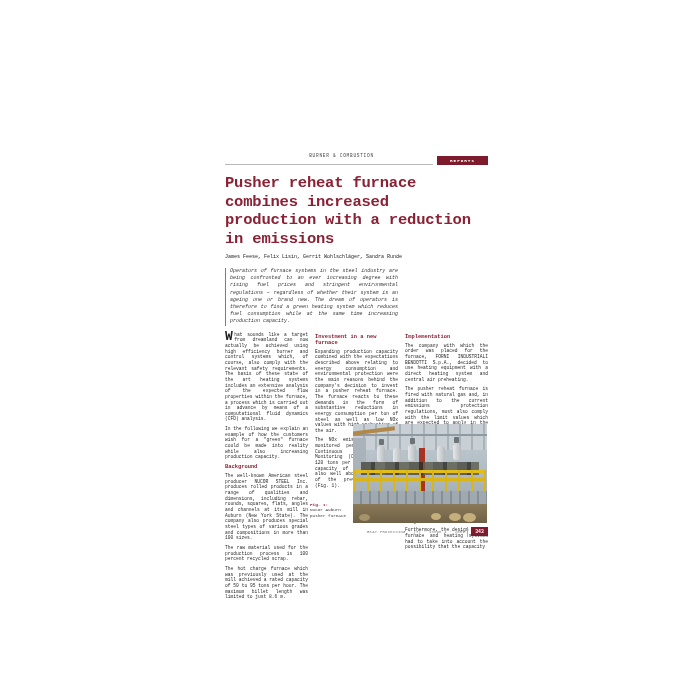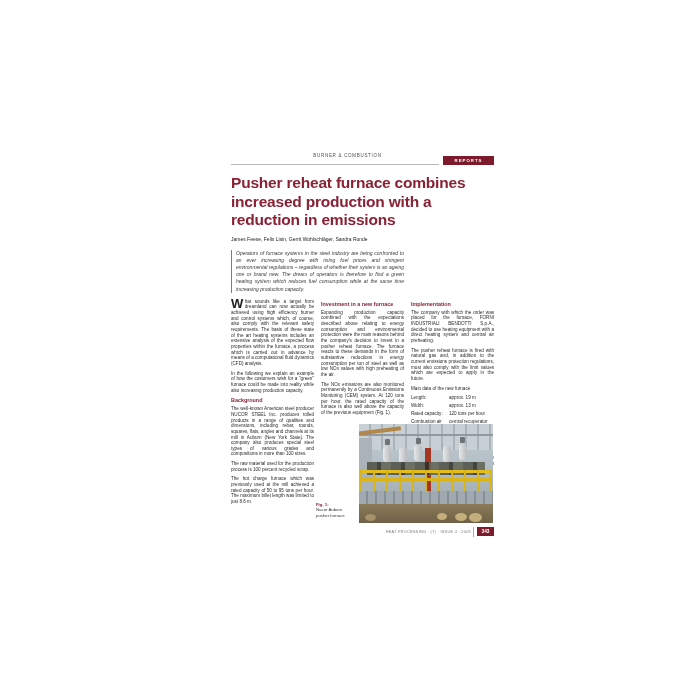--- a/index.html
+++ b/index.html
@@ -1,21 +1,21 @@
 <!DOCTYPE html>
 <html><head>
 <meta charset="utf-8">
 <style>
   html,body{margin:0;padding:0;}
   body{
     width:700px;height:700px;background:#ffffff;position:relative;
     font-family:"Liberation Sans", sans-serif;
     -webkit-font-smoothing:antialiased;
   }
-  .page{position:absolute;left:231px;top:150px;width:263px;height:398px;}
+  .page{position:absolute;left:225px;top:150px;width:263px;height:398px;font-family:Liberation Mono, monospace;}
 
   
   .header{position:relative;height:18px;}
   .kicker{position:absolute;left:30px;right:60px;top:3px;text-align:center;
     font-size:4.5px;letter-spacing:0.7px;color:#4a4a4a;text-transform:uppercase;}
   .header-rule{position:absolute;left:0;top:14px;width:208px;height:1px;background:#b9b9b9;}
   .reports-tag{position:absolute;right:0;top:6px;width:51px;height:9px;background:#7d1b2d;
     color:#fff;font-size:4.3px;letter-spacing:1px;text-align:center;line-height:9.5px;
     text-transform:uppercase;font-weight:bold;}
 

